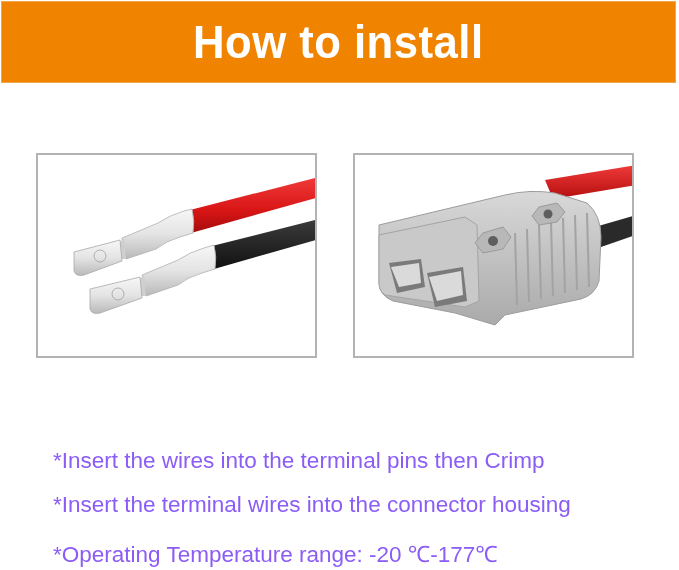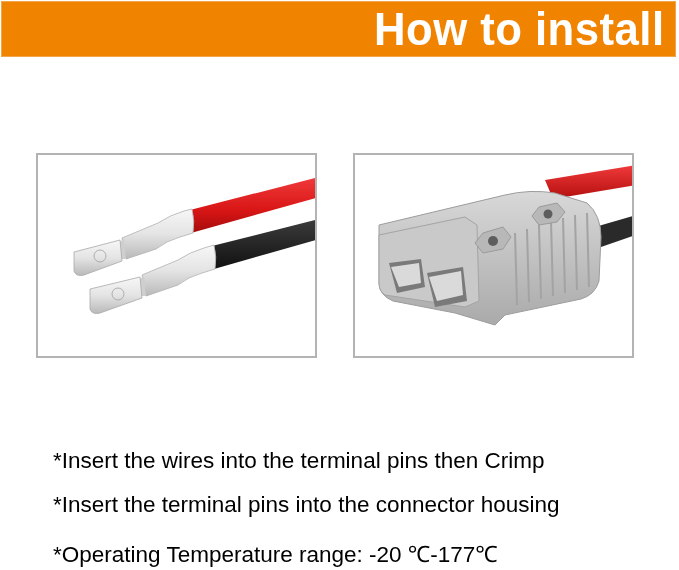--- a/index.html
+++ b/index.html
@@ -1,24 +1,24 @@
 <!DOCTYPE html>
 <html><head>
 <meta charset="utf-8">
 <style>
   html, body { margin:0; padding:0; background:#ffffff; }
   body { width:679px; height:570px; position:relative; overflow:hidden; font-family:"Liberation Sans", sans-serif; }
-  .banner { position:absolute; left:1px; top:1px; width:675px; height:56px; background:#f08400; border:1px solid #f3a54a; box-sizing:border-box; display:flex; align-items:center; justify-content:flex-end; }
+  .banner { position:absolute; left:1px; top:1px; width:675px; height:82px; background:#f08400; border:1px solid #f3a54a; box-sizing:border-box; display:flex; align-items:center; justify-content:center; }
   .banner-title { color:#ffffff; font-family:"Liberation Sans", sans-serif; font-weight:bold; font-size:47px; letter-spacing:0.5px; transform:scaleX(0.93); margin-top:-2px; }
   .panel { position:absolute; top:153px; width:281px; height:205px; border:2px solid #b3b3b3; box-sizing:border-box; background:#ffffff; overflow:hidden; }
   .panel-left { left:36px; }
   .panel-right { left:353px; }
   .panel svg { position:absolute; left:0; top:0; }
   .notes { position:absolute; left:53px; top:444px; }
-  .note { position:absolute; left:0; font-size:22.5px; color:#000000; white-space:nowrap; transform-origin:left top; }
+  .note { position:absolute; left:0; font-size:22.5px; color:#8b5cf6; white-space:nowrap; transform-origin:left top; }
   .note-1 { top:4px; }
   .note-2 { top:48px; }
   .note-3 { top:94px; }
 </style>
 </head>
 <body>
 
 <div class="banner">
   <span class="banner-title">How to install</span>
 </div>
@@ -108,15 +108,15 @@
       <polygon points="128,78 148,72 156,82 148,94 128,98 120,88" fill="#b8b8b8" stroke="#9a9a9a"></polygon>
       <circle cx="138" cy="86" r="5" fill="#5e5e5e"></circle>
       <polygon points="184,52 202,48 210,57 202,67 184,70 177,61" fill="#b8b8b8" stroke="#9a9a9a"></polygon>
       <circle cx="193" cy="59" r="4.5" fill="#5e5e5e"></circle>
     </g>
   </svg>
 </div>
 
 <div class="notes">
   <div class="note note-1">*Insert the wires into  the terminal pins then Crimp</div>
-  <div class="note note-2">*Insert the terminal pins into the connector housing</div>
+  <div class="note note-2">*Insert the terminal wires into the connector housing</div>
   <div class="note note-3">*Operating Temperature range: -20 ℃-177℃</div>
 </div>
 
 </body></html>

